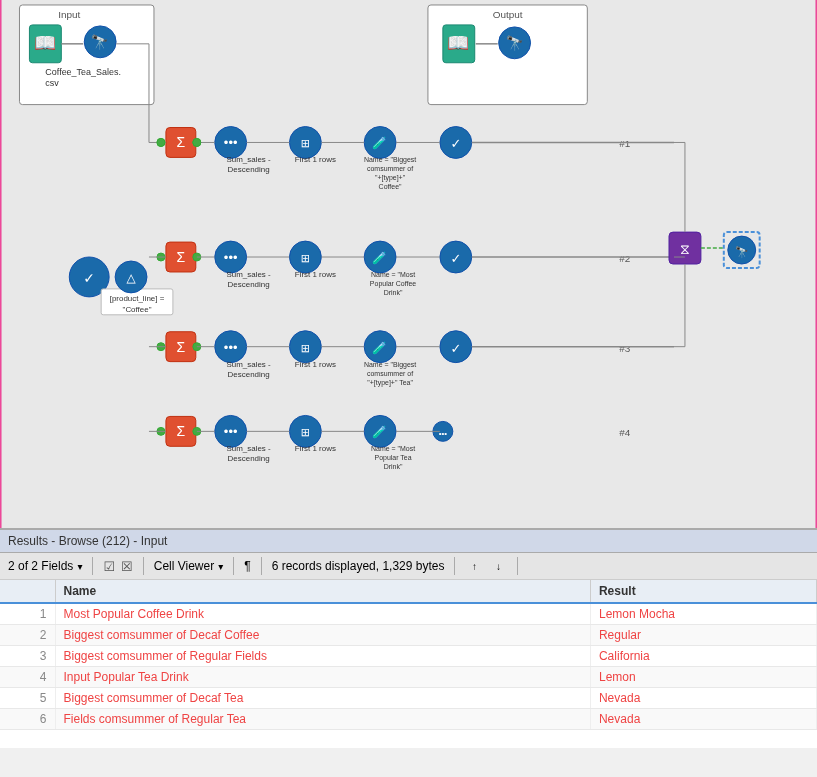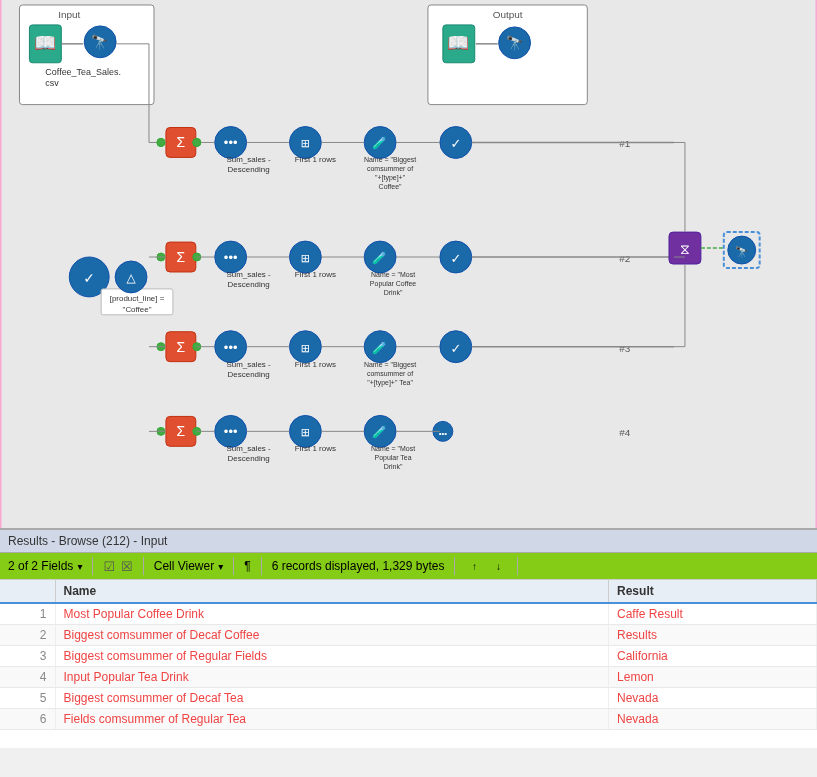--- a/index.html
+++ b/index.html
@@ -1,21 +1,21 @@
 <!DOCTYPE html>
 <html><head>
   <meta charset="utf-8">
   <style>
     * { box-sizing: border-box; margin: 0; padding: 0; }
     body { font-family: Arial, sans-serif; font-size: 12px; background: #f0f0f0; width: 817px; height: 777px; overflow: hidden; }
 
     .canvas-area {
       width: 817px;
       height: 530px;
-      background: #f9a8d4;
+      background: #ec4899;
       position: relative;
       overflow: hidden;
       border-bottom: 2px solid #aaa;
       text-align: right;
     }
 
     
     .workflow-svg {
       position: absolute;
       top: 0; left: 0;
@@ -37,21 +37,21 @@
       color: #333;
       border-bottom: 1px solid #aaa;
     }
 
     .toolbar {
       display: flex;
       align-items: center;
       padding: 4px 8px;
       gap: 6px;
       border-bottom: 1px solid #ccc;
-      background: #84cc16;
+      background: #e5e5e5;
     }
 
     .toolbar-item {
       display: flex;
       align-items: center;
       gap: 4px;
       font-size: 12px;
       cursor: pointer;
     }
 
@@ -359,26 +359,26 @@
         <tr>
           <th></th>
           <th>Name</th>
           <th>Result</th>
         </tr>
       </thead>
       <tbody id="table-body">
       <tr>
             <td>1</td>
             <td>Most Popular Coffee Drink</td>
-            <td>Caffe Result</td>
+            <td>Lemon Mocha</td>
           </tr>
           <tr>
             <td>2</td>
             <td>Biggest comsummer of Decaf Coffee</td>
-            <td>Results</td>
+            <td>Regular</td>
           </tr>
           <tr>
             <td>3</td>
             <td>Biggest comsummer of Regular Fields</td>
             <td>California</td>
           </tr>
           <tr>
             <td>4</td>
             <td>Input Popular Tea Drink</td>
             <td>Lemon</td>

